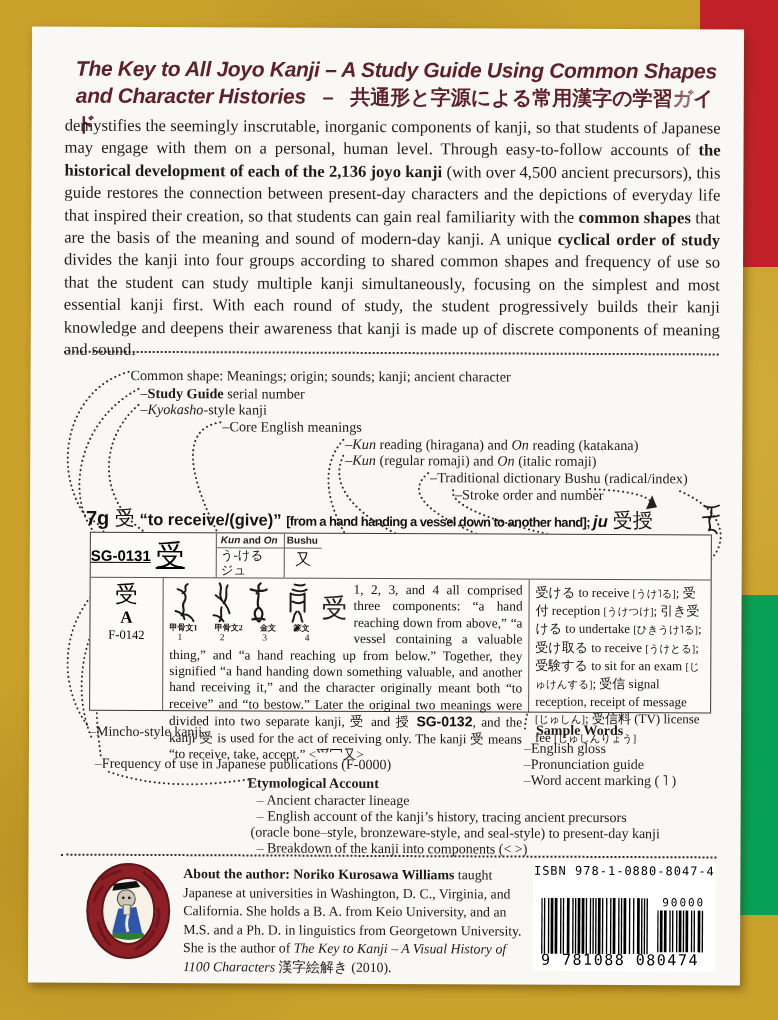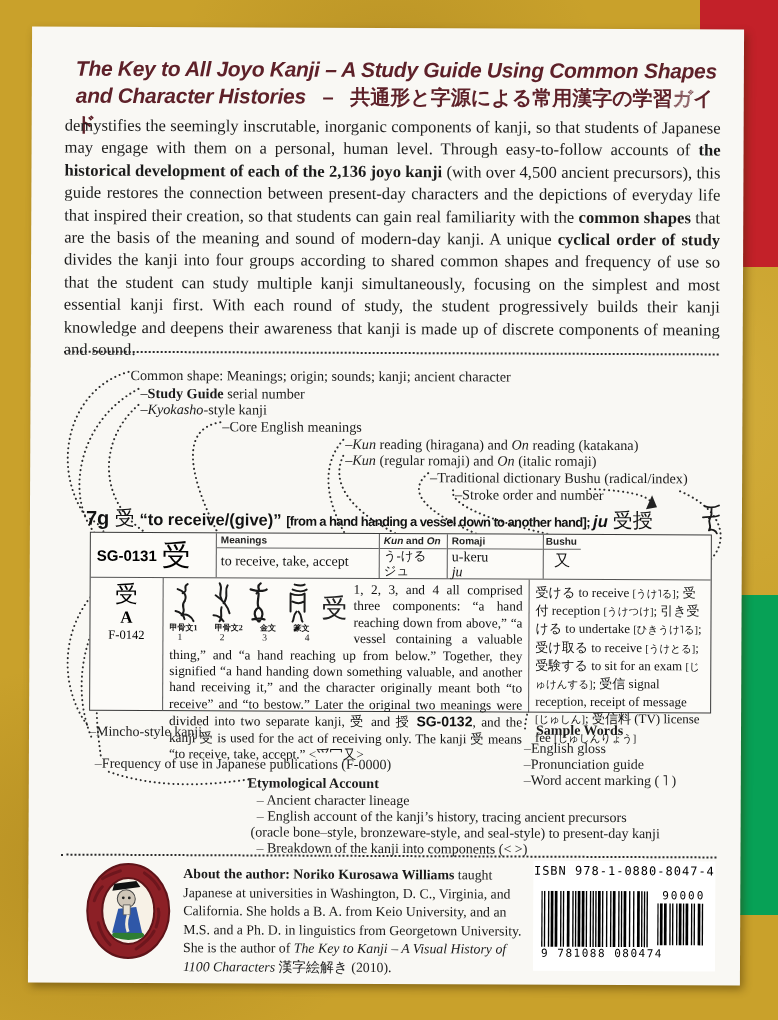--- a/index.html
+++ b/index.html
@@ -33,21 +33,21 @@
   .entry-head .big2{font-family:"Liberation Sans",sans-serif;font-size:16.5px;font-weight:bold;}
   .entry-head .cond{font-family:"Liberation Sans",sans-serif;font-size:13px;font-weight:bold;letter-spacing:-.6px;}
   
   .tbl{left:60px;top:505px;width:622px;height:179px;border:1.4px solid #3a3a3a;background:#fcfbf8;box-sizing:border-box;}
   .r1{display:flex;height:44px;border-bottom:1px solid #555;}
   .r1 .c{border-left:1px solid #555;box-sizing:border-box;display:flex;flex-direction:column;}
   .r1 .c:first-child{border-left:none;}
   .cap{font-family:"Liberation Sans",sans-serif;font-size:10px;font-weight:bold;color:#222;
     border-bottom:1px solid #666;padding:1px 0 1px 4px;line-height:12px;}
   .val{padding:1px 4px;font-size:14px;line-height:14px;color:#111;}
-  .c1{width:125px;flex-direction:row !important;align-items:center;padding-left:6px;}
+  .c1{width:125px;flex-direction:row !important;align-items:center;text-decoration:underline;}
   .c1 .ser{font-family:"Liberation Sans",sans-serif;font-weight:bold;font-size:15px;}
   .c1 .kanji{font-size:29px;margin-left:5px;line-height:29px;}
   .c2{width:163px;} .c3{width:68px;} .c4{width:96px;} .c5{width:38px;} .c6{flex:1;}
   .kana{font-size:12.5px;line-height:13px;}
   .r2{display:flex;height:133px;}
   .r2 .d{border-left:1px solid #555;box-sizing:border-box;}
   .r2 .d:first-child{border-left:none;}
   .d1{width:72px;text-align:center;padding-top:4px;}
   .d1 .k{font-size:23px;line-height:26px;}
   .d1 .lv{font-family:"Liberation Serif",serif;font-weight:bold;font-size:17px;line-height:20px;}
@@ -60,22 +60,22 @@
   .sc{font-family:"Liberation Sans",sans-serif;font-size:14px;font-weight:bold;}
   .d3{flex:1;padding:4px 6px;font-size:13px;line-height:17.2px;color:#111;}
   .rd{font-size:10.5px;}
   
   .blab{font-size:14px;color:#1b1b1b;white-space:nowrap;}
   .bold{font-weight:bold;padding-left:12px;}
   
   .about{left:155px;top:838px;width:342px;font-size:13.8px;line-height:18.6px;color:#1a1a1a;}
   .isbnbox{left:505px;top:832px;width:182px;height:108px;background:#fff;padding-top:2px;}
   .isbnline{text-align:center;font-family:"DejaVu Sans Mono",monospace;font-size:12px;letter-spacing:1px;color:#000;line-height:16px;}
-  .bars{position:relative;height:58px;margin-top:10px;}
-  .digits{font-family:"DejaVu Sans Mono",monospace;font-size:11px;letter-spacing:1.5px;color:#000;margin-left:8px;line-height:13px;}
+  .bars{position:relative;height:58px;margin-top:17px;}
+  .digits{font-family:"DejaVu Sans Mono",monospace;font-size:15px;letter-spacing:1.5px;color:#000;margin-left:8px;line-height:13px;}
   .price{position:absolute;right:10px;top:0;font-family:"DejaVu Sans Mono",monospace;font-size:11px;letter-spacing:2px;}
   svg.overlay{position:absolute;left:0;top:0;pointer-events:none;}
 </style>
 </head>
 <body>
 
 <div id="canvas">
   <div class="blk blk-red abs"></div>
   <div class="blk blk-green abs"></div>
 
@@ -136,33 +136,24 @@
         </g>
       </svg>
     </div>
 
     <div class="abs tbl">
       <div class="r1">
         <div class="c c1">
           <span class="ser">SG-0131</span>
           <span class="kanji">受</span>
         </div>
-        <div class="c c2">
-          <div class="cap">Meanings</div>
-          <div class="val" style="padding-top:6px;">to receive, take, accept</div>
-        </div>
         <div class="c c3">
           <div class="cap"><span style="font-style: italic;">Kun</span><span> and </span><span style="font-style: italic;">On</span></div>
           <div class="val kana">う-ける</div>
           <div class="val kana">ジュ</div>
-        </div>
-        <div class="c c4">
-          <div class="cap">Romaji</div>
-          <div class="val" style="line-height:13px;">u-keru</div>
-          <div class="val" style="line-height:13px;font-style:italic;">ju</div>
         </div>
         <div class="c c5">
           <div class="cap" style="padding-left:2px;">Bushu</div>
           <div class="val" style="text-align:center;font-size:16px;padding-top:4px;">又</div>
         </div>
       </div>
       <div class="r2">
         <div class="d d1">
           <div class="k">受</div>
           <div class="lv">A</div>

